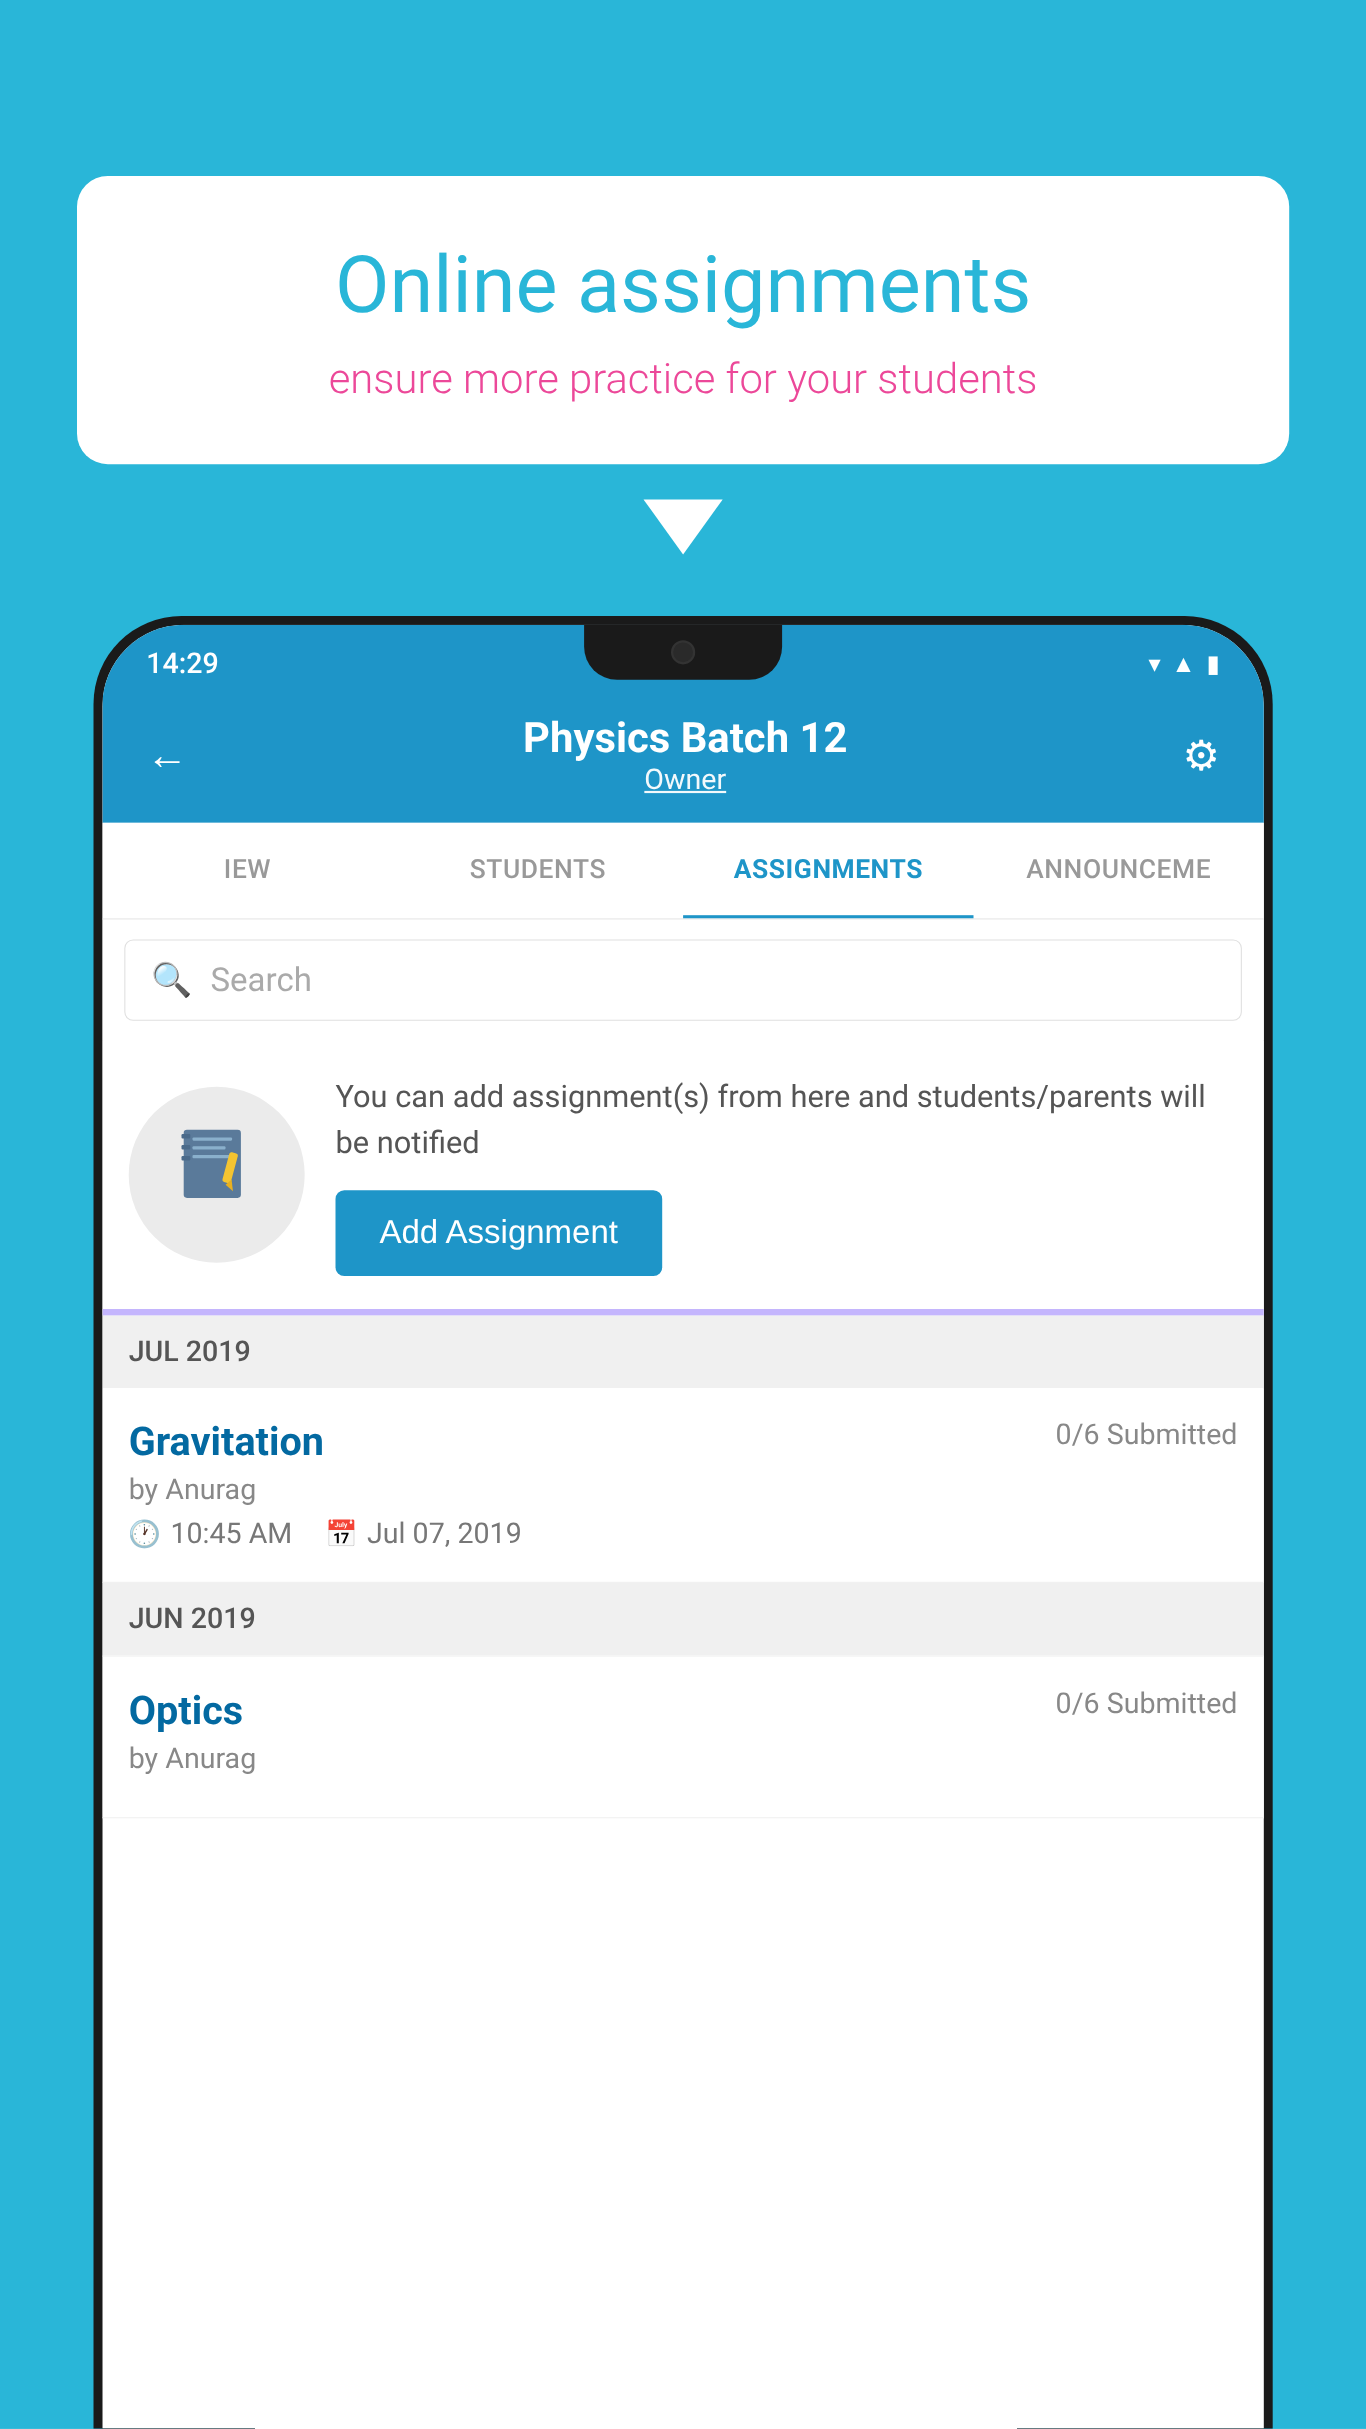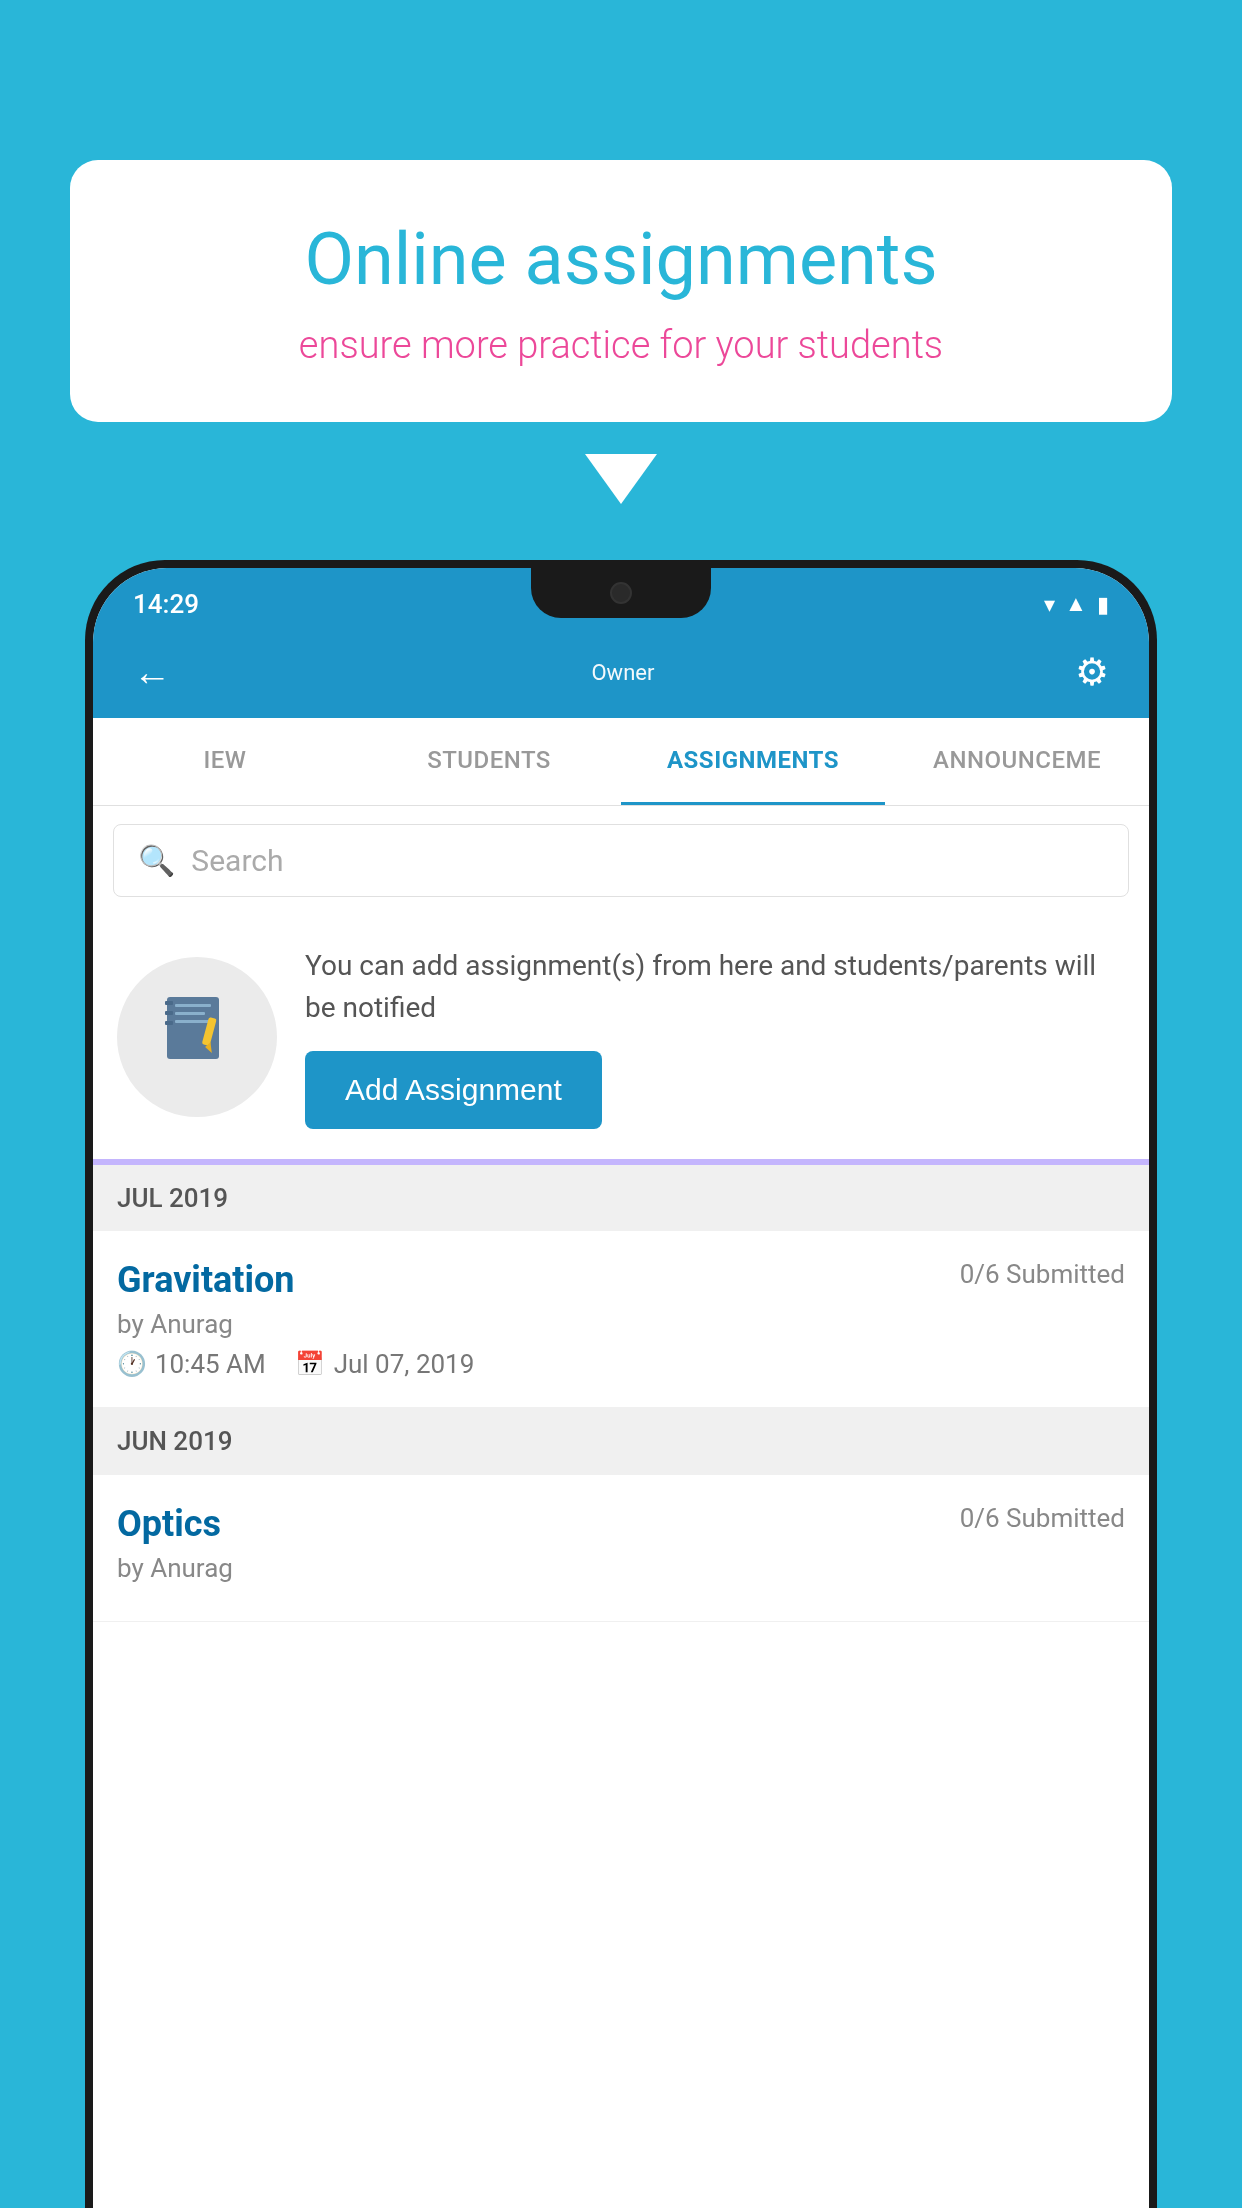--- a/index.html
+++ b/index.html
@@ -162,23 +162,24 @@
     }
 
     .header-title {
       color: white;
       font-size: 38px;
       font-weight: 700;
     }
 
     .header-subtitle {
       color: white;
-      font-size: 22px;
+      font-size: 26px;
       font-weight: 400;
       opacity: 0.95;
+      text-decoration: underline;
     }
 
     .settings-icon {
       color: white;
       font-size: 38px;
     }
 
     
     .tabs-bar {
       background: white;
@@ -368,20 +369,21 @@
         <div class="status-icons">
           <span class="wifi-icon">▾</span>
           <span class="signal-icon">▲</span>
           <span class="battery-icon">▮</span>
         </div>
       </div>
 
       <div class="app-header">
         <span class="back-arrow">←</span>
         <div class="header-title-group">
+          <div class="header-title">Physics Batch 12</div>
           <div class="header-subtitle">Owner</div>
         </div>
         <span class="settings-icon">⚙</span>
       </div>
 
       <div class="tabs-bar">
         <div class="tab-item">IEW</div>
         <div class="tab-item">STUDENTS</div>
         <div class="tab-item active">ASSIGNMENTS</div>
         <div class="tab-item">ANNOUNCEME</div>

